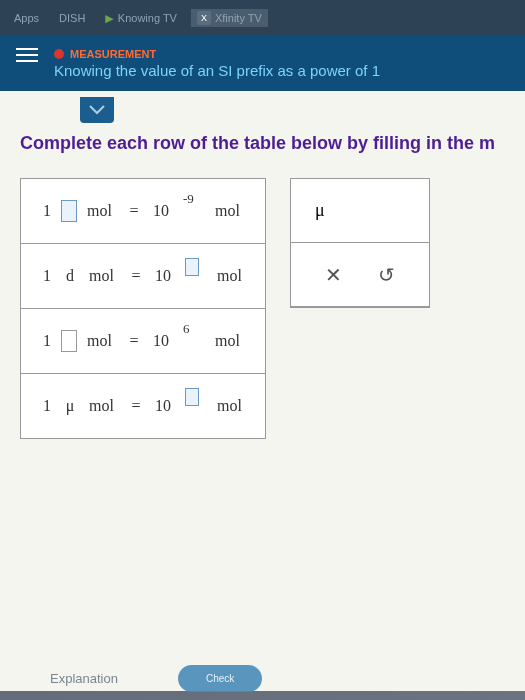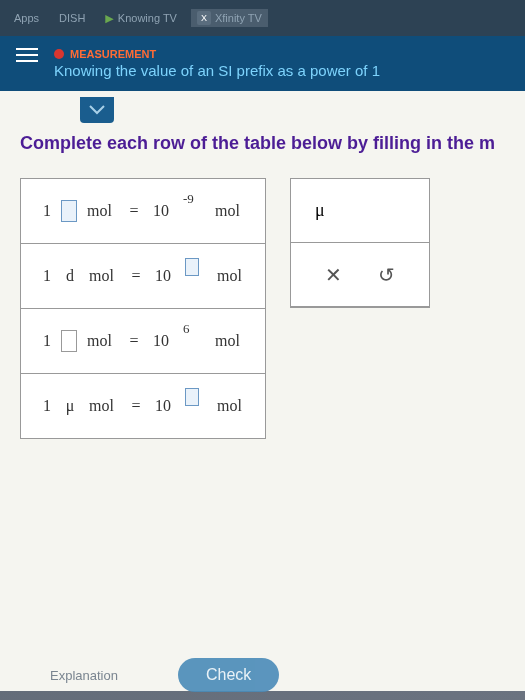--- a/index.html
+++ b/index.html
@@ -203,21 +203,21 @@
     }
     .explanation-btn {
       color: #7a8590;
       font-size: 13px;
     }
     .check-btn {
       background: #4a8bb8;
       color: #e8f2f8;
       padding: 8px 28px;
       border-radius: 18px;
-      font-size: 16px;
+      font-size: 10px;
       opacity: 0.9;
     }
   </style>
 </head>
 <body>
 
 <div class="browser-bar">
   <div class="bookmark-item">
     <span>Apps</span>
   </div>

